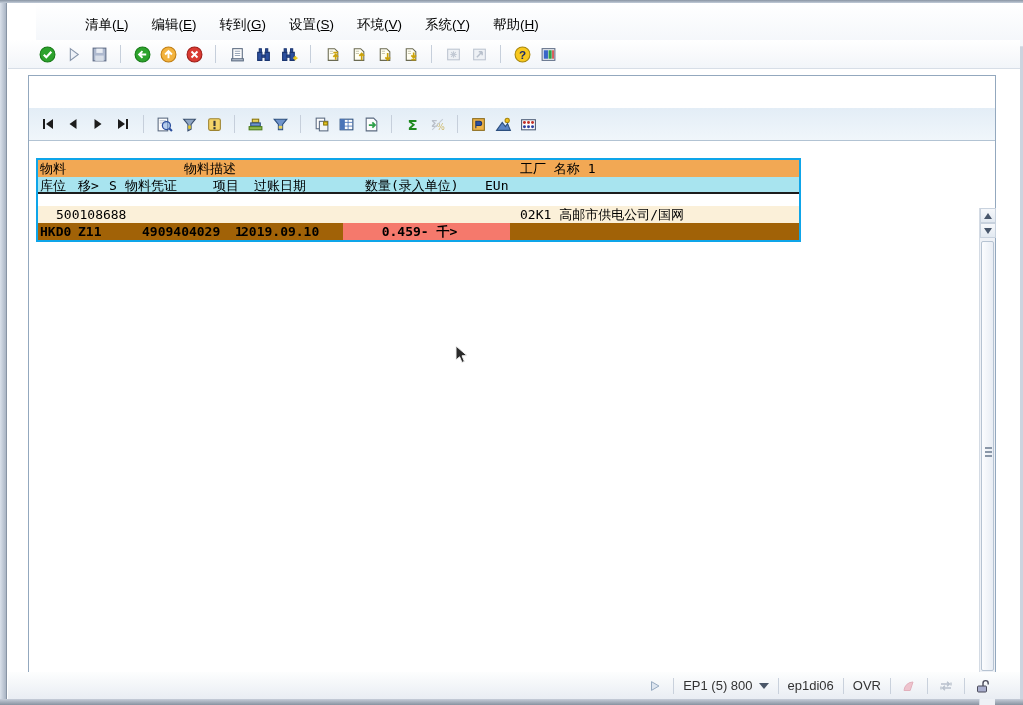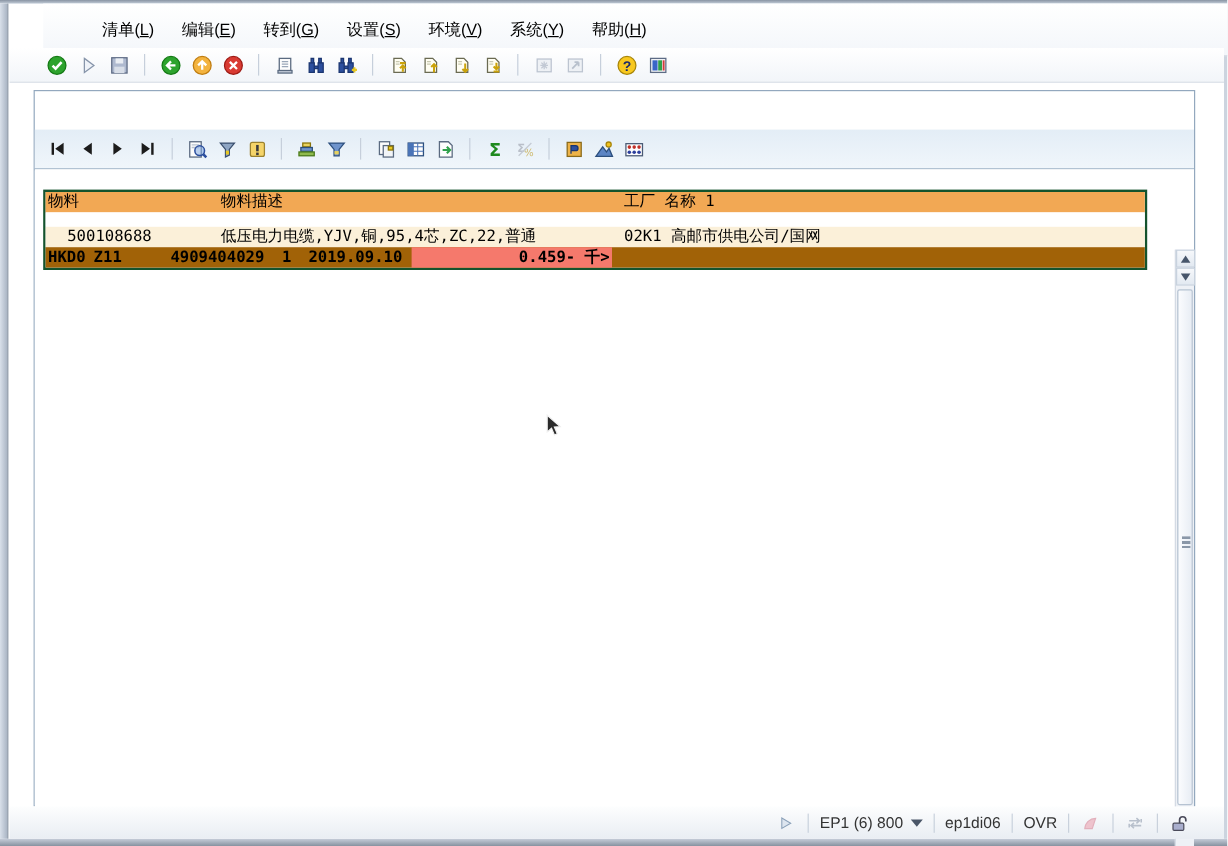--- a/index.html
+++ b/index.html
@@ -36,31 +36,31 @@
   .titlebar{position:absolute;left:0;top:0;width:100%;height:31px;
             background:linear-gradient(#dcebf6,#c7dcee);display:flex;align-items:center;
             padding-left:12px;border-bottom:1px solid #e8f1f8;}
   .title-text{font-size:15px;font-weight:bold;font-style:italic;color:#2e3e6e;letter-spacing:1px;}
   .apptoolbar{position:absolute;left:0;top:32px;width:100%;height:33px;
               background:linear-gradient(#e3edf6,#f0f6fb);border-bottom:1px solid #b2c3d3;
               display:flex;align-items:center;padding-left:10px;gap:7px;}
   .listarea{position:absolute;left:0;top:66px;width:100%;height:531px;background:#fff;}
 
   
-  .sap-table{position:absolute;left:7px;top:16px;width:920px;border:2px solid #14532d;
+  .sap-table{position:absolute;left:7px;top:16px;width:765px;border:2px solid #0ea5e9;
              font-family:"DejaVu Sans Mono",monospace;font-size:13px;}
   .trow{position:relative;height:17px;line-height:17px;white-space:pre;}
   .row-orange{background:#f2a854;}
   .row-cyan{background:#a8e4ef;border-bottom:2px solid #1c1c1c;}
   .row-gap{height:12px;background:#ffffff;}
   .row-cream{background:#fbf0d9;}
   .row-white{background:#a16207;font-weight:bold;}
   .c{position:absolute;top:0;}
   .qty-cell{position:absolute;top:0;left:305px;width:167px;height:17px;background:#f5796c;
-            text-align:right;padding-right:2px;}
+            text-align:center;padding-right:14px;}
 
   
   .vscroll{position:absolute;left:950px;top:66px;width:16px;height:529px;background:#eef1f6;
            border-left:1px solid #d4dbe4;}
   .sb-btn{width:16px;height:15px;background:linear-gradient(#f6f8fb,#e2e9f1);
           border:1px solid #c8d2de;display:flex;align-items:center;justify-content:center;}
   .tri-up{width:0;height:0;border-left:4px solid transparent;border-right:4px solid transparent;
           border-bottom:6px solid #47566b;}
   .tri-down{width:0;height:0;border-left:4px solid transparent;border-right:4px solid transparent;
             border-top:6px solid #47566b;}
@@ -343,32 +343,41 @@
     </div>
 
     <div class="listarea">
 
       <div class="sap-table">
         <div class="trow row-orange">
           <span class="c" style="left:2px">物料</span>
           <span class="c" style="left:146px">物料描述</span>
           <span class="c" style="left:482px">工厂 名称 1</span>
         </div>
+        <div class="trow row-cyan">
+          <span class="c" style="left:2px">库位</span>
+          <span class="c" style="left:40px">移&gt;</span>
+          <span class="c" style="left:71px">S</span>
+          <span class="c" style="left:87px">物料凭证</span>
+          <span class="c" style="left:175px">项目</span>
+          <span class="c" style="left:216px">过账日期</span>
+          <span class="c" style="left:327px">数量(录入单位)</span>
+          <span class="c" style="left:447px">EUn</span>
+        </div>
         <div class="trow row-gap"></div>
         <div class="trow row-cream">
           <span class="c" style="left:18px">500108688</span>
-          <span class="c" style="left:146px">低压电力电缆,YJV,铜,95,4芯,ZC,22,普通</span>
           <span class="c" style="left:482px">02K1 高邮市供电公司/国网</span>
         </div>
         <div class="trow row-white">
           <span class="c" style="left:2px">HKD0</span>
           <span class="c" style="left:40px">Z11</span>
           <span class="c" style="left:104px">4909404029</span>
           <span class="c" style="left:197px">1</span>
-          <span class="c" style="left:219px">2019.09.10</span>
+          <span class="c" style="left:203px">2019.09.10</span>
           <span class="qty-cell">0.459- 千&gt;</span>
         </div>
       </div>
 
       <div class="vscroll">
         <div class="sb-btn">
             <span class="tri-up"></span>
           </div>
         <div class="sb-btn">
             <span class="tri-down"></span>
@@ -383,21 +392,21 @@
   </div>
 
   <div class="statusbar">
     <span class="sbi">
         <svg width="14" height="14" viewBox="0 0 16 16">
           <path d="M4 3 L12.5 8 L4 13 Z" fill="#dde5ef" stroke="#8aa0b8"></path>
         </svg>
       </span>
     <span class="ssep"></span>
     <span class="sys-field">
-      <span>EP1 (6) 800</span>
+      <span>EP1 (5) 800</span>
       <span class="caret-down"></span>
     </span>
     <span class="ssep"></span>
     <span>ep1di06</span>
     <span class="ssep"></span>
     <span>OVR</span>
     <span class="ssep"></span>
     <span class="sbi">
         <svg width="16" height="16" viewBox="0 0 16 16">
           <path d="M3 12.5 A9 9 0 0 1 12 4 L9.2 12.5 Z" fill="#eec3cd" stroke="#e2b0bc"></path>

